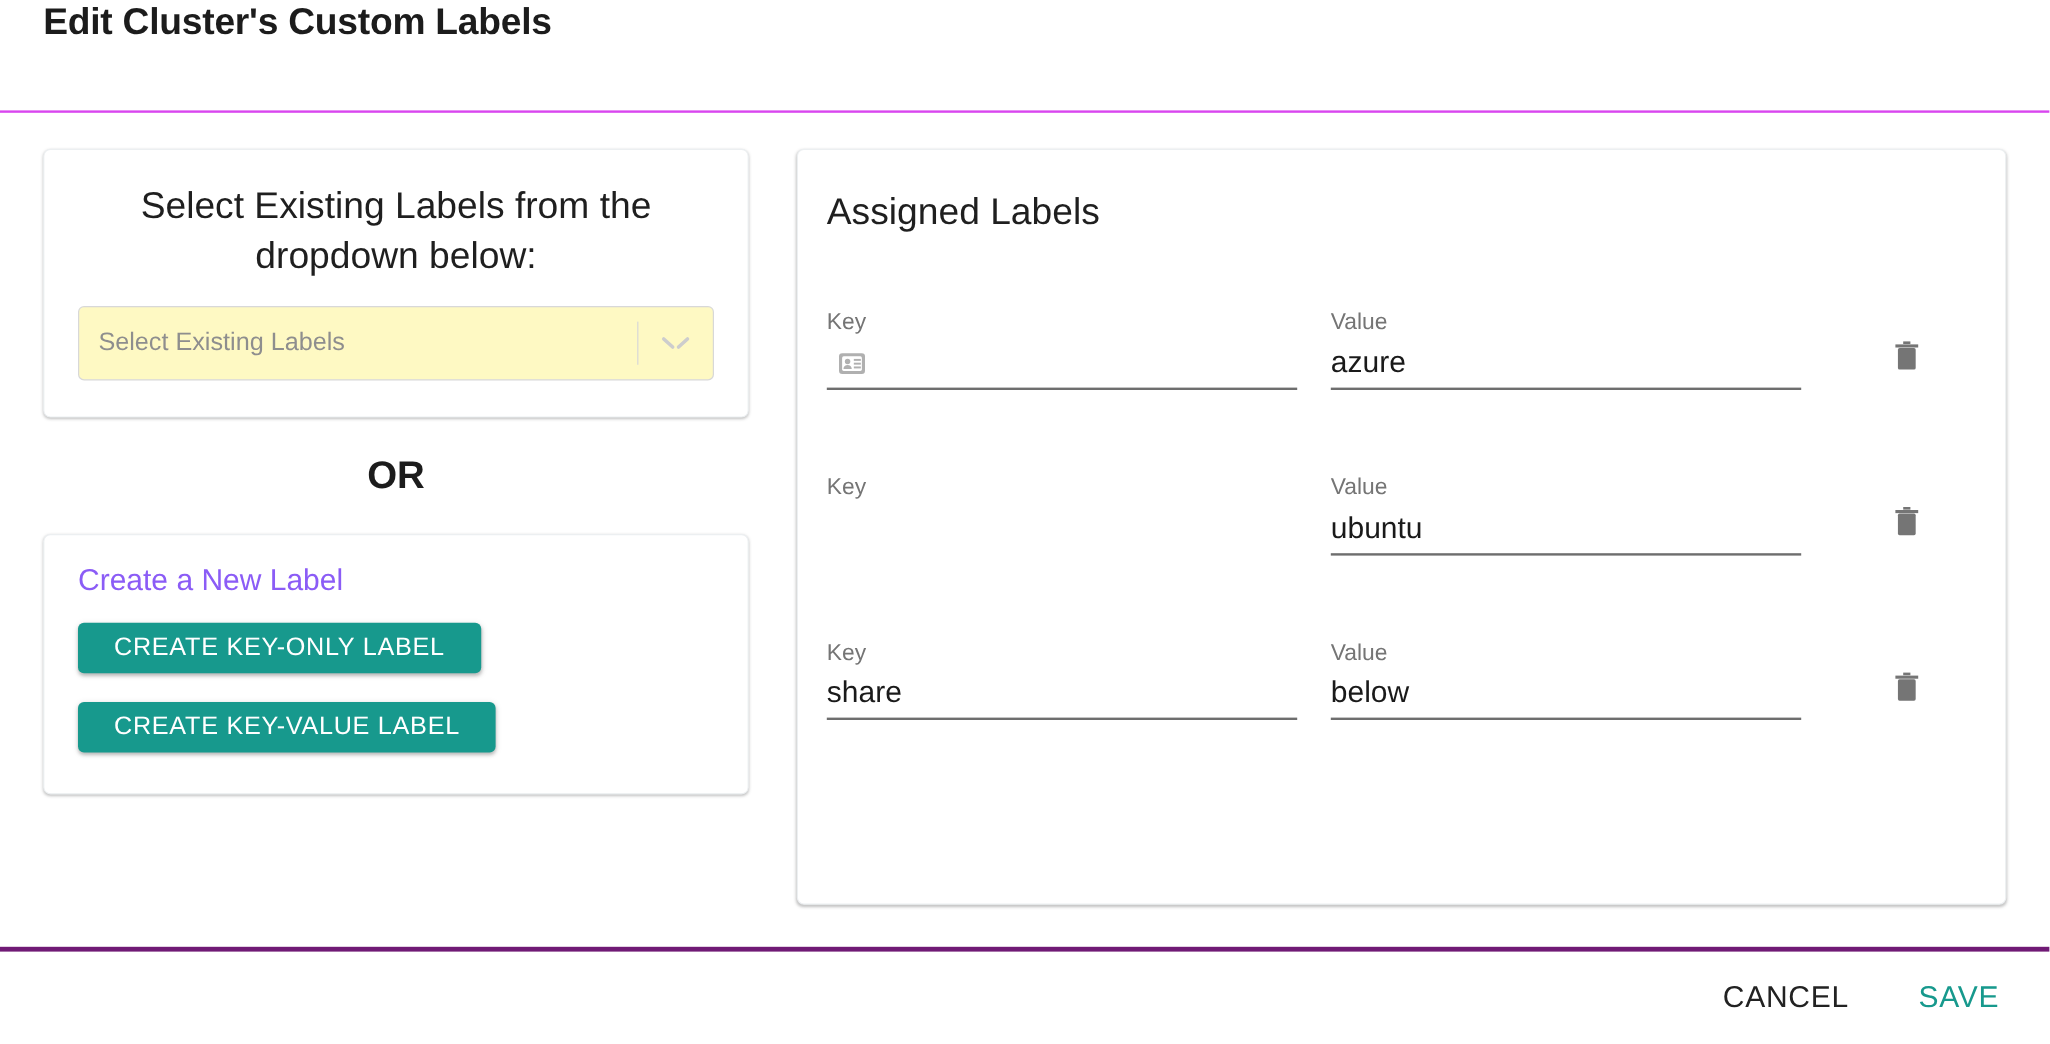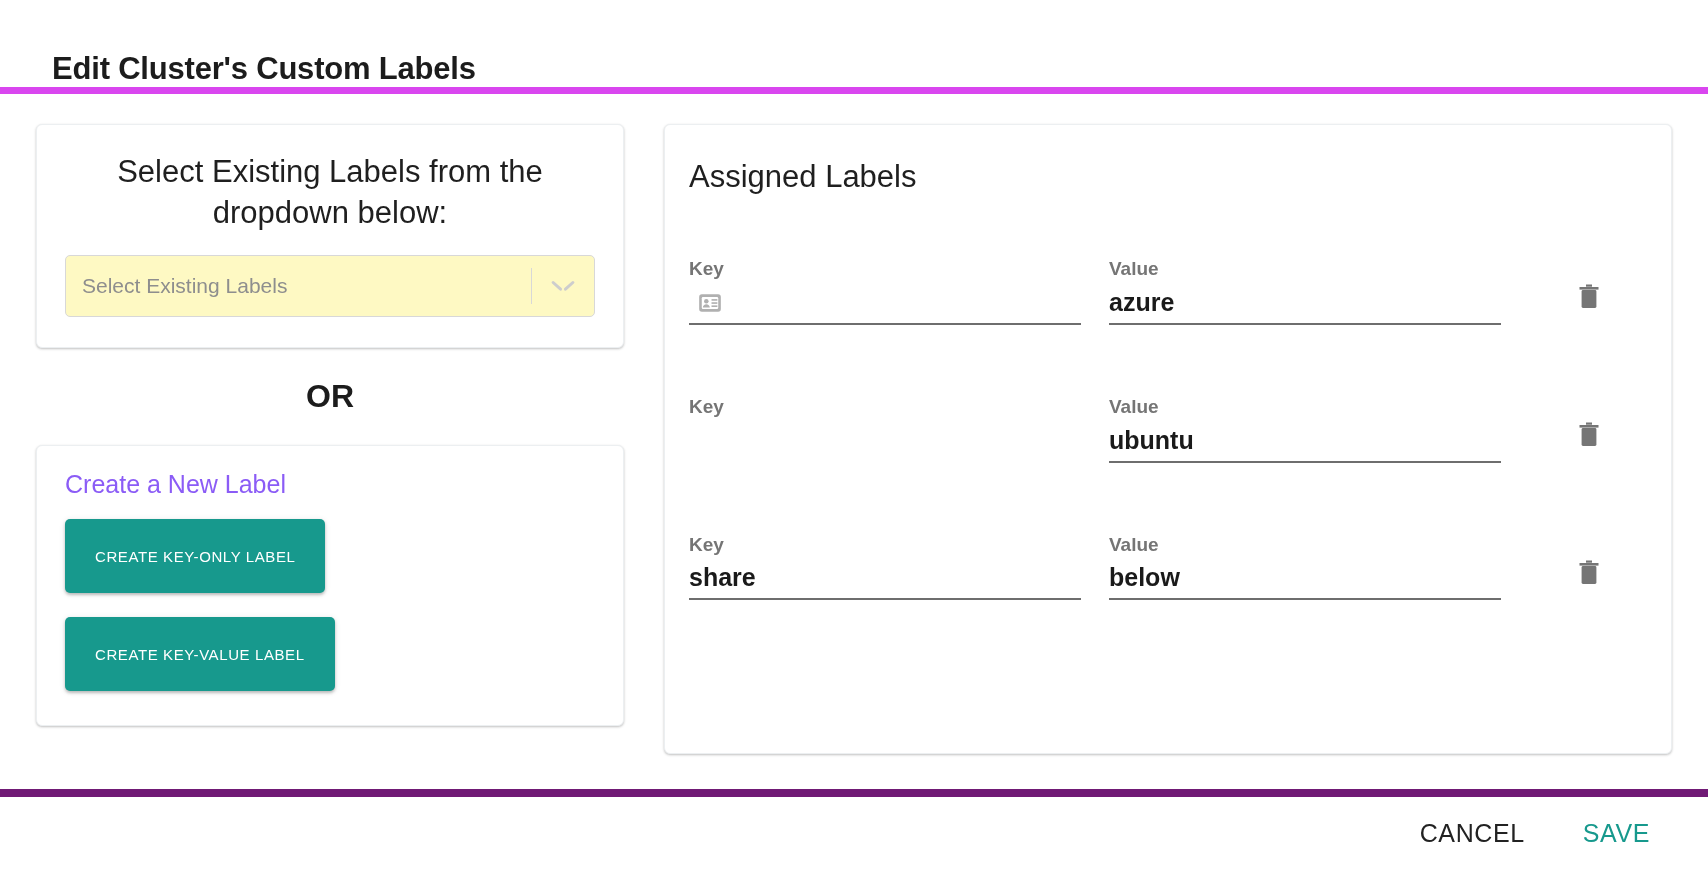--- a/index.html
+++ b/index.html
@@ -18,23 +18,23 @@
     display: flex;
     flex-direction: column;
     background: #fff;
   }
 
   
   .dialog-header {
     height: 94px;
     flex: 0 0 94px;
     display: flex;
-    align-items: flex-end;
-    padding: 0 52px;
-    border-bottom: 7px solid #d946ef;
+    align-items: flex-start;
+    padding: 0 36px;
+    border-bottom: 2px solid #d946ef;
   }
   .dialog-title {
     font-size: 31px;
     font-weight: bold;
     letter-spacing: -0.2px;
     color: #1c1c1c;
   }
 
   
   .dialog-body {
@@ -130,28 +130,28 @@
   }
   .create-card-title {
     font-size: 25px;
     color: #8b5cf6;
     margin-bottom: 20px;
   }
   .tbtn {
     display: inline-flex;
     align-items: center;
     justify-content: center;
-    height: 74px;
+    height: 42px;
     padding: 0 30px;
     background: #17998d;
     color: #fff;
     border: none;
     border-radius: 5px;
     font-family: "Liberation Sans", sans-serif;
-    font-size: 15px;
+    font-size: 21px;
     letter-spacing: 0.6px;
     cursor: pointer;
     box-shadow: 0 2px 3px rgba(0,0,0,0.22), 0 1px 6px rgba(0,0,0,0.10);
     margin-bottom: 24px;
   }
   .tbtn:last-child { margin-bottom: 0; }
   .btn-row { display: block; }
 
   
   .right-col {
@@ -172,21 +172,20 @@
     margin: 6px 0 18px 0;
   }
   .label-row {
     display: flex;
     align-items: flex-start;
     margin-bottom: 26px;
   }
   .field {
     display: flex;
     flex-direction: column;
-    font-weight: bold;
   }
   .field-key   { width: 392px; flex: 0 0 392px; margin-right: 28px; }
   .field-value { width: 392px; flex: 0 0 392px; }
   .field-caption {
     font-size: 19px;
     color: #757575;
     margin-bottom: 4px;
     line-height: 1.2;
   }
   .field-inputwrap {
@@ -230,25 +229,25 @@
     padding: 0;
     margin-top: 20px;
     margin-right: 28px;
   }
   .trash-icon { width: 24px; height: 28px; display: block; }
 
   
   .dialog-footer {
     flex: 0 0 81px;
     height: 81px;
-    border-top: 8px solid #701a75;
+    border-top: 4px solid #701a75;
     display: flex;
     align-items: center;
     justify-content: flex-end;
-    padding-right: 40px;
+    padding-right: 24px;
     gap: 22px;
   }
   .flat-btn {
     background: transparent;
     border: none;
     font-family: "Liberation Sans", sans-serif;
     font-size: 25px;
     letter-spacing: 0.6px;
     padding: 10px 18px;
     cursor: pointer;

